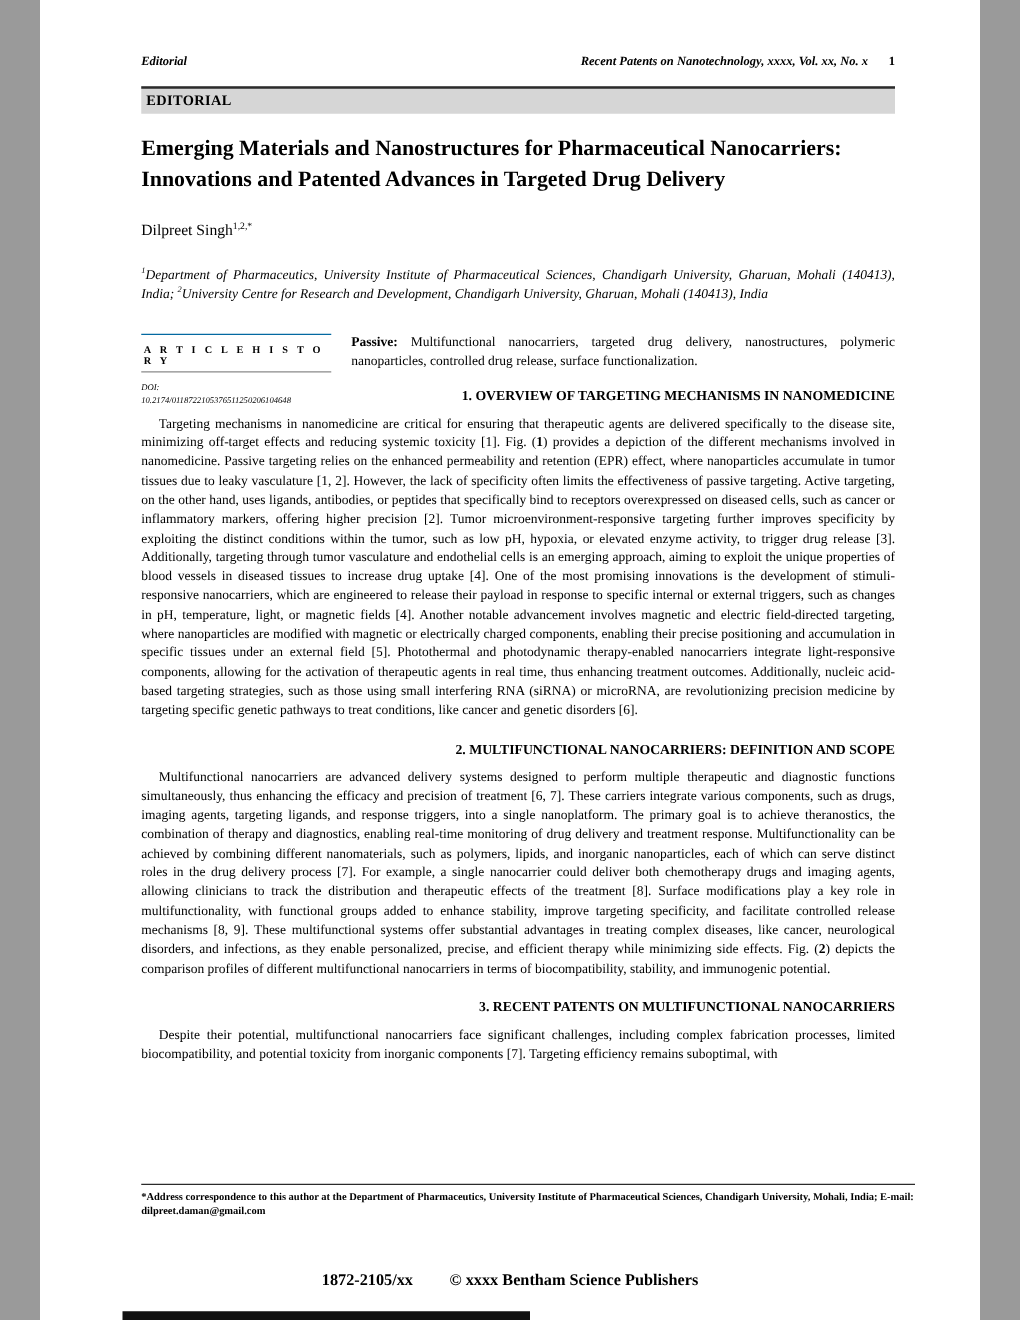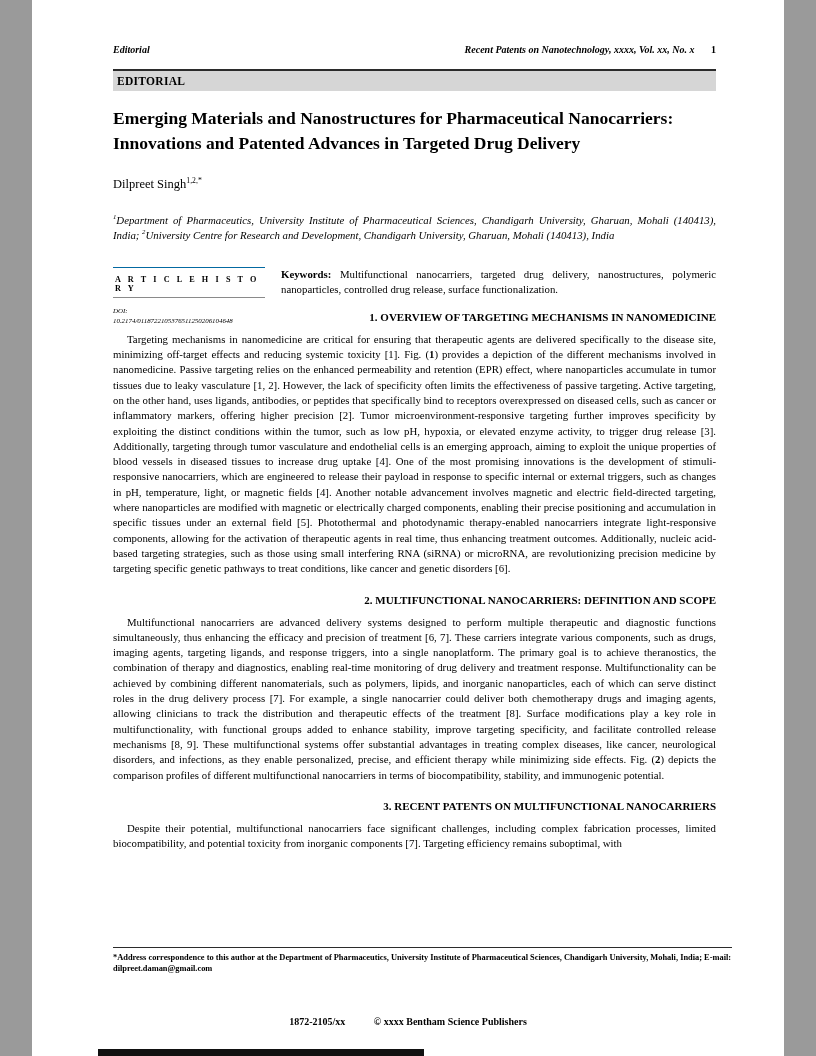--- a/index.html
+++ b/index.html
@@ -44,21 +44,21 @@
 
   .kw{font-size:10.8px;line-height:15.3px;text-align:justify;}
   .sec-head{font-weight:700;font-size:11px;margin-top:13px;text-align:right;}
   .sec-head.wide{margin-top:17px;}
   .body-para{font-size:10.8px;line-height:15.3px;text-align:justify;margin-top:9px;text-indent:14px;}
 
   
   .bottom{position:absolute;left:81px;right:52px;top:947px;font-weight:bold;}
   .foot-rule{border:0;border-top:1px solid #2b2b2b;margin:0 0 4px 0;}
   .footnote{font-size:8.4px;line-height:11.2px;}
-  .publine{position:absolute;left:0;right:0;top:1016px;text-align:center;font-size:10px;font-weight:700;}
+  .publine{position:absolute;left:0;right:0;top:1016px;text-align:center;font-size:13px;font-weight:700;}
   .publine .issn{margin-right:26px;}
   .bottom-bar{position:absolute;left:66px;bottom:0;width:326px;height:7px;background:#111111;}
 </style>
 </head>
 <body>
 
 <div class="page">
 
   <div class="runhead">
     <span class="left">Editorial</span>
@@ -80,21 +80,21 @@
 
     <div class="ah-box">
       <div class="ah-head">A R T I C L E  H I S T O R Y</div>
       <hr class="ah-rule">
       <div class="ah-doi">
         <div>DOI:</div>
         <div>10.2174/0118722105376511250206104648</div>
       </div>
     </div>
 
-    <div class="kw"><span class="seg-b">Keywords: </span><span>Multifunctional nanocarriers, targeted drug delivery, nanostructures, polymeric nanoparticles, controlled drug release, surface functionalization.</span></div>
+    <div class="kw"><span class="seg-b">Passive: </span><span>Multifunctional nanocarriers, targeted drug delivery, nanostructures, polymeric nanoparticles, controlled drug release, surface functionalization.</span></div>
 
     <div class="sec-head">1. OVERVIEW OF TARGETING MECHANISMS IN NANOMEDICINE</div>
     <div class="body-para"><span>Targeting mechanisms in nanomedicine are critical for ensuring that therapeutic agents are delivered specifically to the disease site, minimizing off-target effects and reducing systemic toxicity [1]. Fig. (</span><span class="seg-b">1</span><span>) provides a depiction of the different mechanisms involved in nanomedicine. Passive targeting relies on the enhanced permeability and retention (EPR) effect, where nanoparticles accumulate in tumor tissues due to leaky vasculature [1, 2]. However, the lack of specificity often limits the effectiveness of passive targeting. Active targeting, on the other hand, uses ligands, antibodies, or peptides that specifically bind to receptors overexpressed on diseased cells, such as cancer or inflammatory markers, offering higher precision [2]. Tumor microenvironment-responsive targeting further improves specificity by exploiting the distinct conditions within the tumor, such as low pH, hypoxia, or elevated enzyme activity, to trigger drug release [3]. Additionally, targeting through tumor vasculature and endothelial cells is an emerging approach, aiming to exploit the unique properties of blood vessels in diseased tissues to increase drug uptake [4]. One of the most promising innovations is the development of stimuli-responsive nanocarriers, which are engineered to release their payload in response to specific internal or external triggers, such as changes in pH, temperature, light, or magnetic fields [4]. Another notable advancement involves magnetic and electric field-directed targeting, where nanoparticles are modified with magnetic or electrically charged components, enabling their precise positioning and accumulation in specific tissues under an external field [5]. Photothermal and photodynamic therapy-enabled nanocarriers integrate light-responsive components, allowing for the activation of therapeutic agents in real time, thus enhancing treatment outcomes. Additionally, nucleic acid-based targeting strategies, such as those using small interfering RNA (siRNA) or microRNA, are revolutionizing precision medicine by targeting specific genetic pathways to treat conditions, like cancer and genetic disorders [6].</span></div>
 
     <div class="sec-head wide">2. MULTIFUNCTIONAL NANOCARRIERS: DEFINITION AND SCOPE</div>
     <div class="body-para"><span>Multifunctional nanocarriers are advanced delivery systems designed to perform multiple therapeutic and diagnostic functions simultaneously, thus enhancing the efficacy and precision of treatment [6, 7]. These carriers integrate various components, such as drugs, imaging agents, targeting ligands, and response triggers, into a single nanoplatform. The primary goal is to achieve theranostics, the combination of therapy and diagnostics, enabling real-time monitoring of drug delivery and treatment response. Multifunctionality can be achieved by combining different nanomaterials, such as polymers, lipids, and inorganic nanoparticles, each of which can serve distinct roles in the drug delivery process [7]. For example, a single nanocarrier could deliver both chemotherapy drugs and imaging agents, allowing clinicians to track the distribution and therapeutic effects of the treatment [8]. Surface modifications play a key role in multifunctionality, with functional groups added to enhance stability, improve targeting specificity, and facilitate controlled release mechanisms [8, 9]. These multifunctional systems offer substantial advantages in treating complex diseases, like cancer, neurological disorders, and infections, as they enable personalized, precise, and efficient therapy while minimizing side effects. Fig. (</span><span class="seg-b">2</span><span>) depicts the comparison profiles of different multifunctional nanocarriers in terms of biocompatibility, stability, and immunogenic potential.</span></div>
 
     <div class="sec-head wide">3. RECENT PATENTS ON MULTIFUNCTIONAL NANOCARRIERS</div>
     <div class="body-para"><span>Despite their potential, multifunctional nanocarriers face significant challenges, including complex fabrication processes, limited biocompatibility, and potential toxicity from inorganic components [7]. Targeting efficiency remains suboptimal, with</span></div>
 

